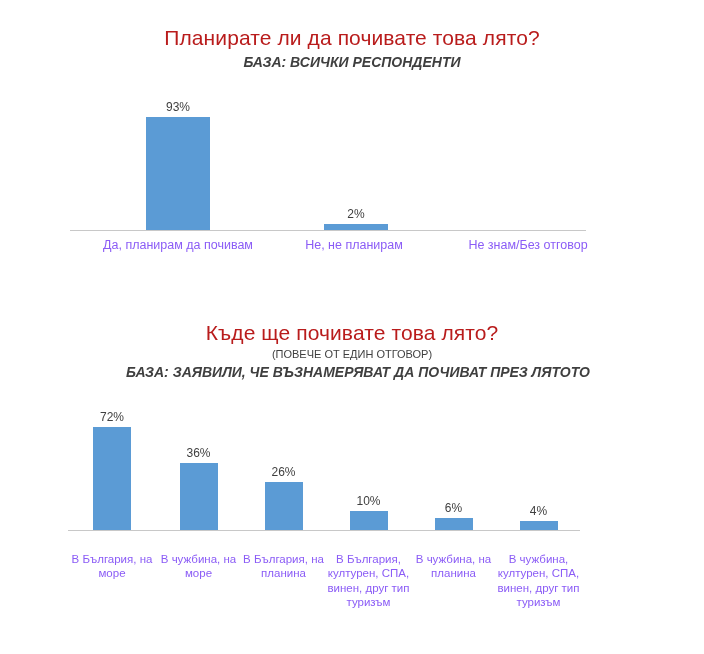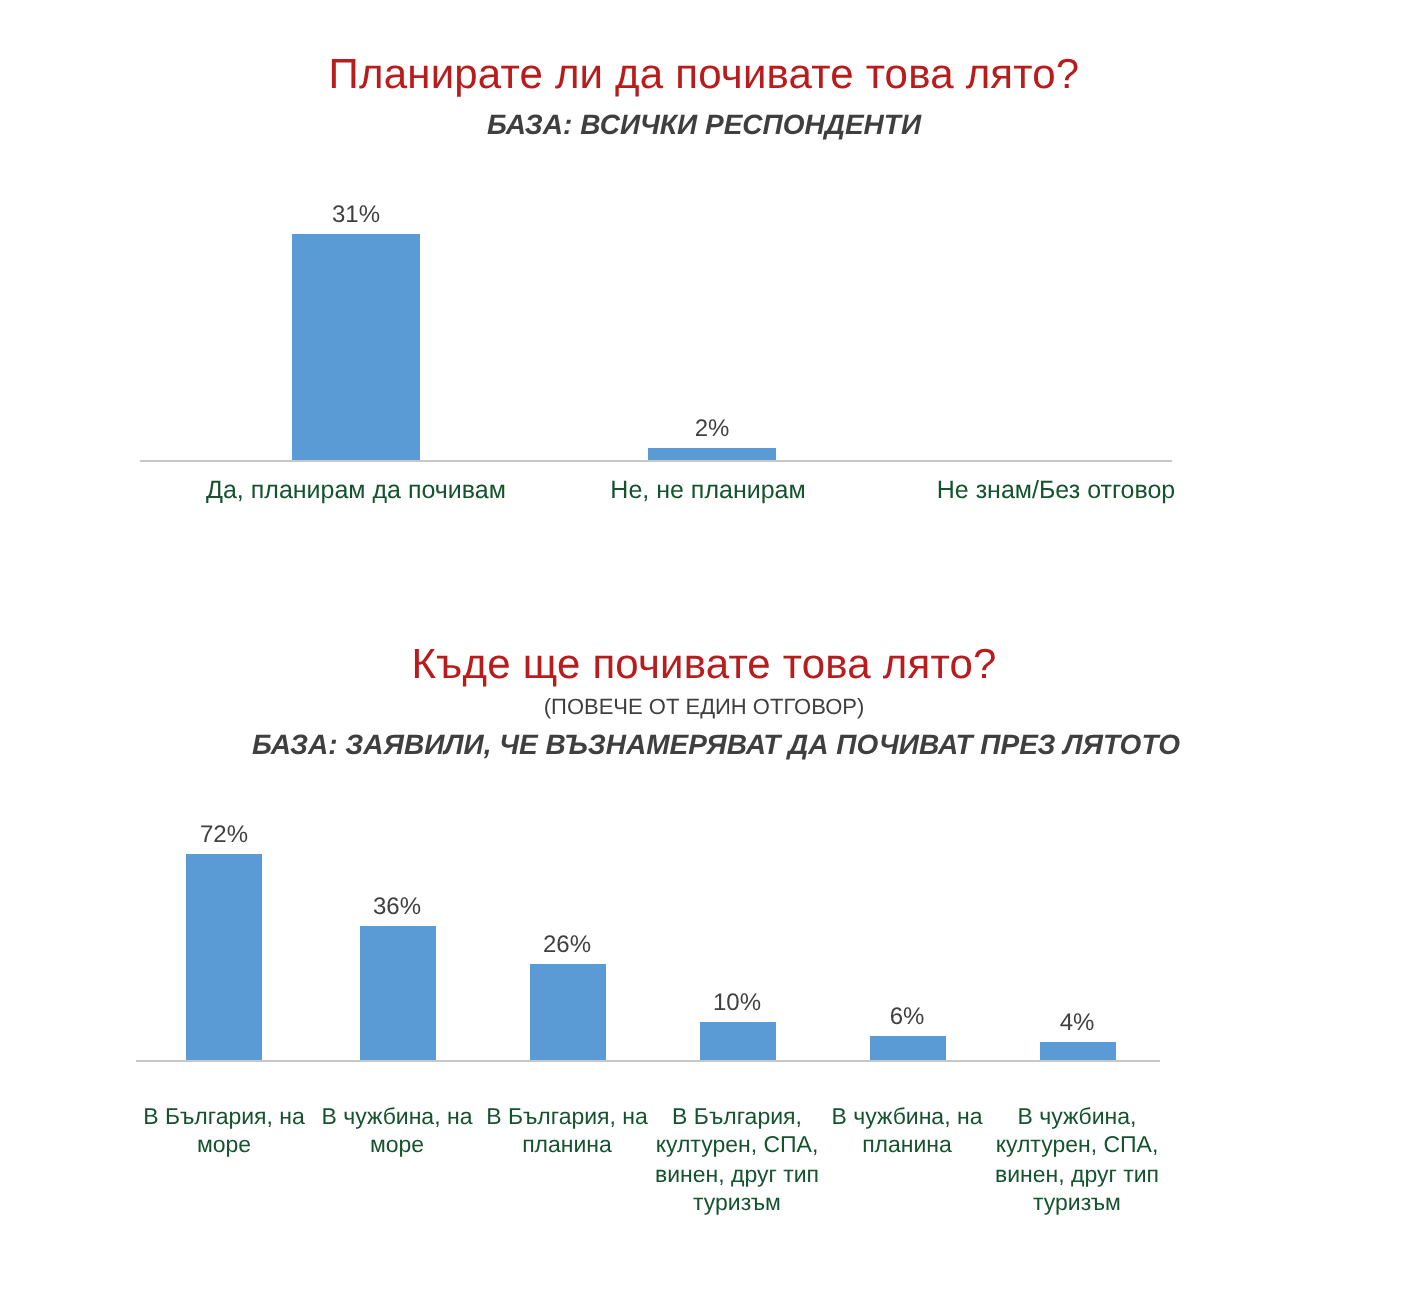--- a/index.html
+++ b/index.html
@@ -85,21 +85,21 @@
 
   .labels {
     position: absolute;
     left: 0;
     width: 704px;
     display: flex;
   }
   .label-col {
     text-align: center;
     font-size: 12px;
-    color: #14532d;
+    color: #8b5cf6;
     line-height: 1.25;
     padding-top: 7px;
   }
 
   
   #chart1 .bars { top: 75px; height: 155px; }
   #chart1 .bar { width: 64px; }
   #chart1 .axis-line { top: 230px; left: 70px; width: 516px; }
   #chart1 .labels { top: 231px; }
   #chart1 .label-col { font-size: 12.5px; }
@@ -115,21 +115,21 @@
 <body>
 
 <div class="chart-block" id="chart1">
   <div class="titles" style="padding-top:26px;">
     <div class="chart-title">Планирате ли да почивате това лято?</div>
     <div class="chart-subtitle">БАЗА: ВСИЧКИ РЕСПОНДЕНТИ</div>
   </div>
 
   <div class="bars">
     <div class="bar-col" style="width:180px; margin-left:88px;">
-      <div class="bar-value">31%</div>
+      <div class="bar-value">93%</div>
       <div class="bar" style="height:113px;"></div>
     </div>
     <div class="bar-col" style="width:176px;">
       <div class="bar-value">2%</div>
       <div class="bar" style="height:6px;"></div>
     </div>
   </div>
 
   <div class="axis-line"></div>
 

